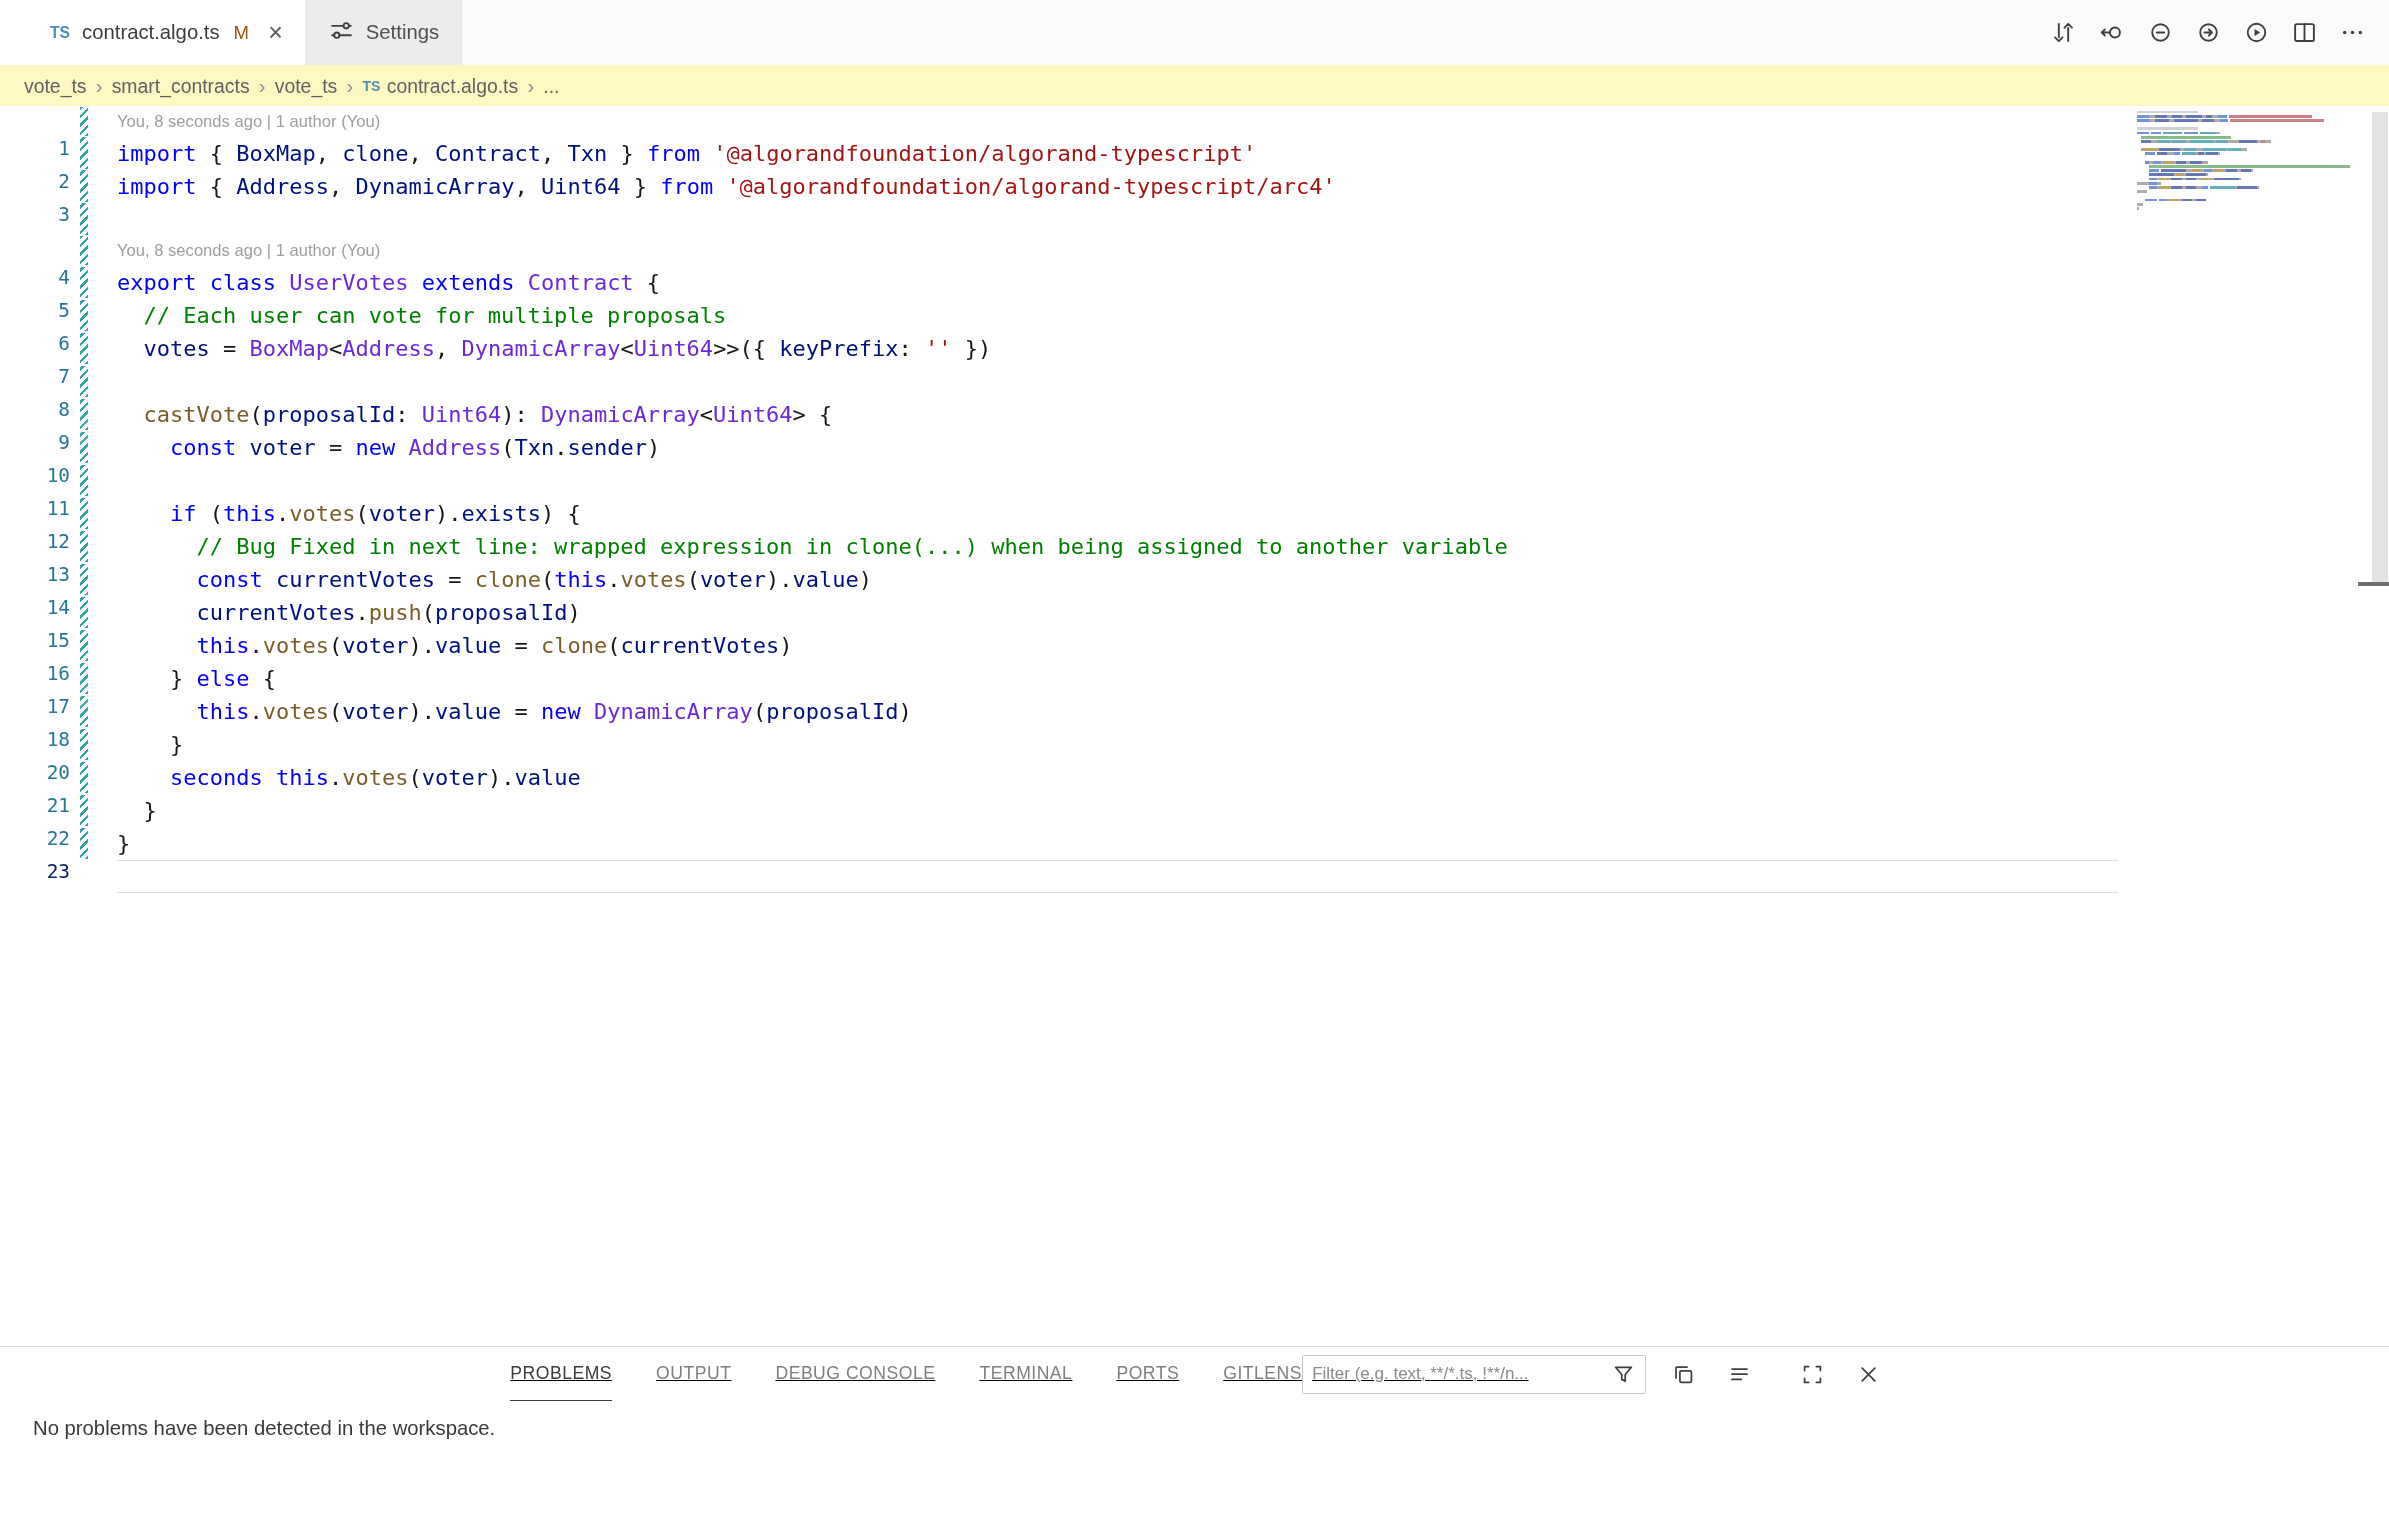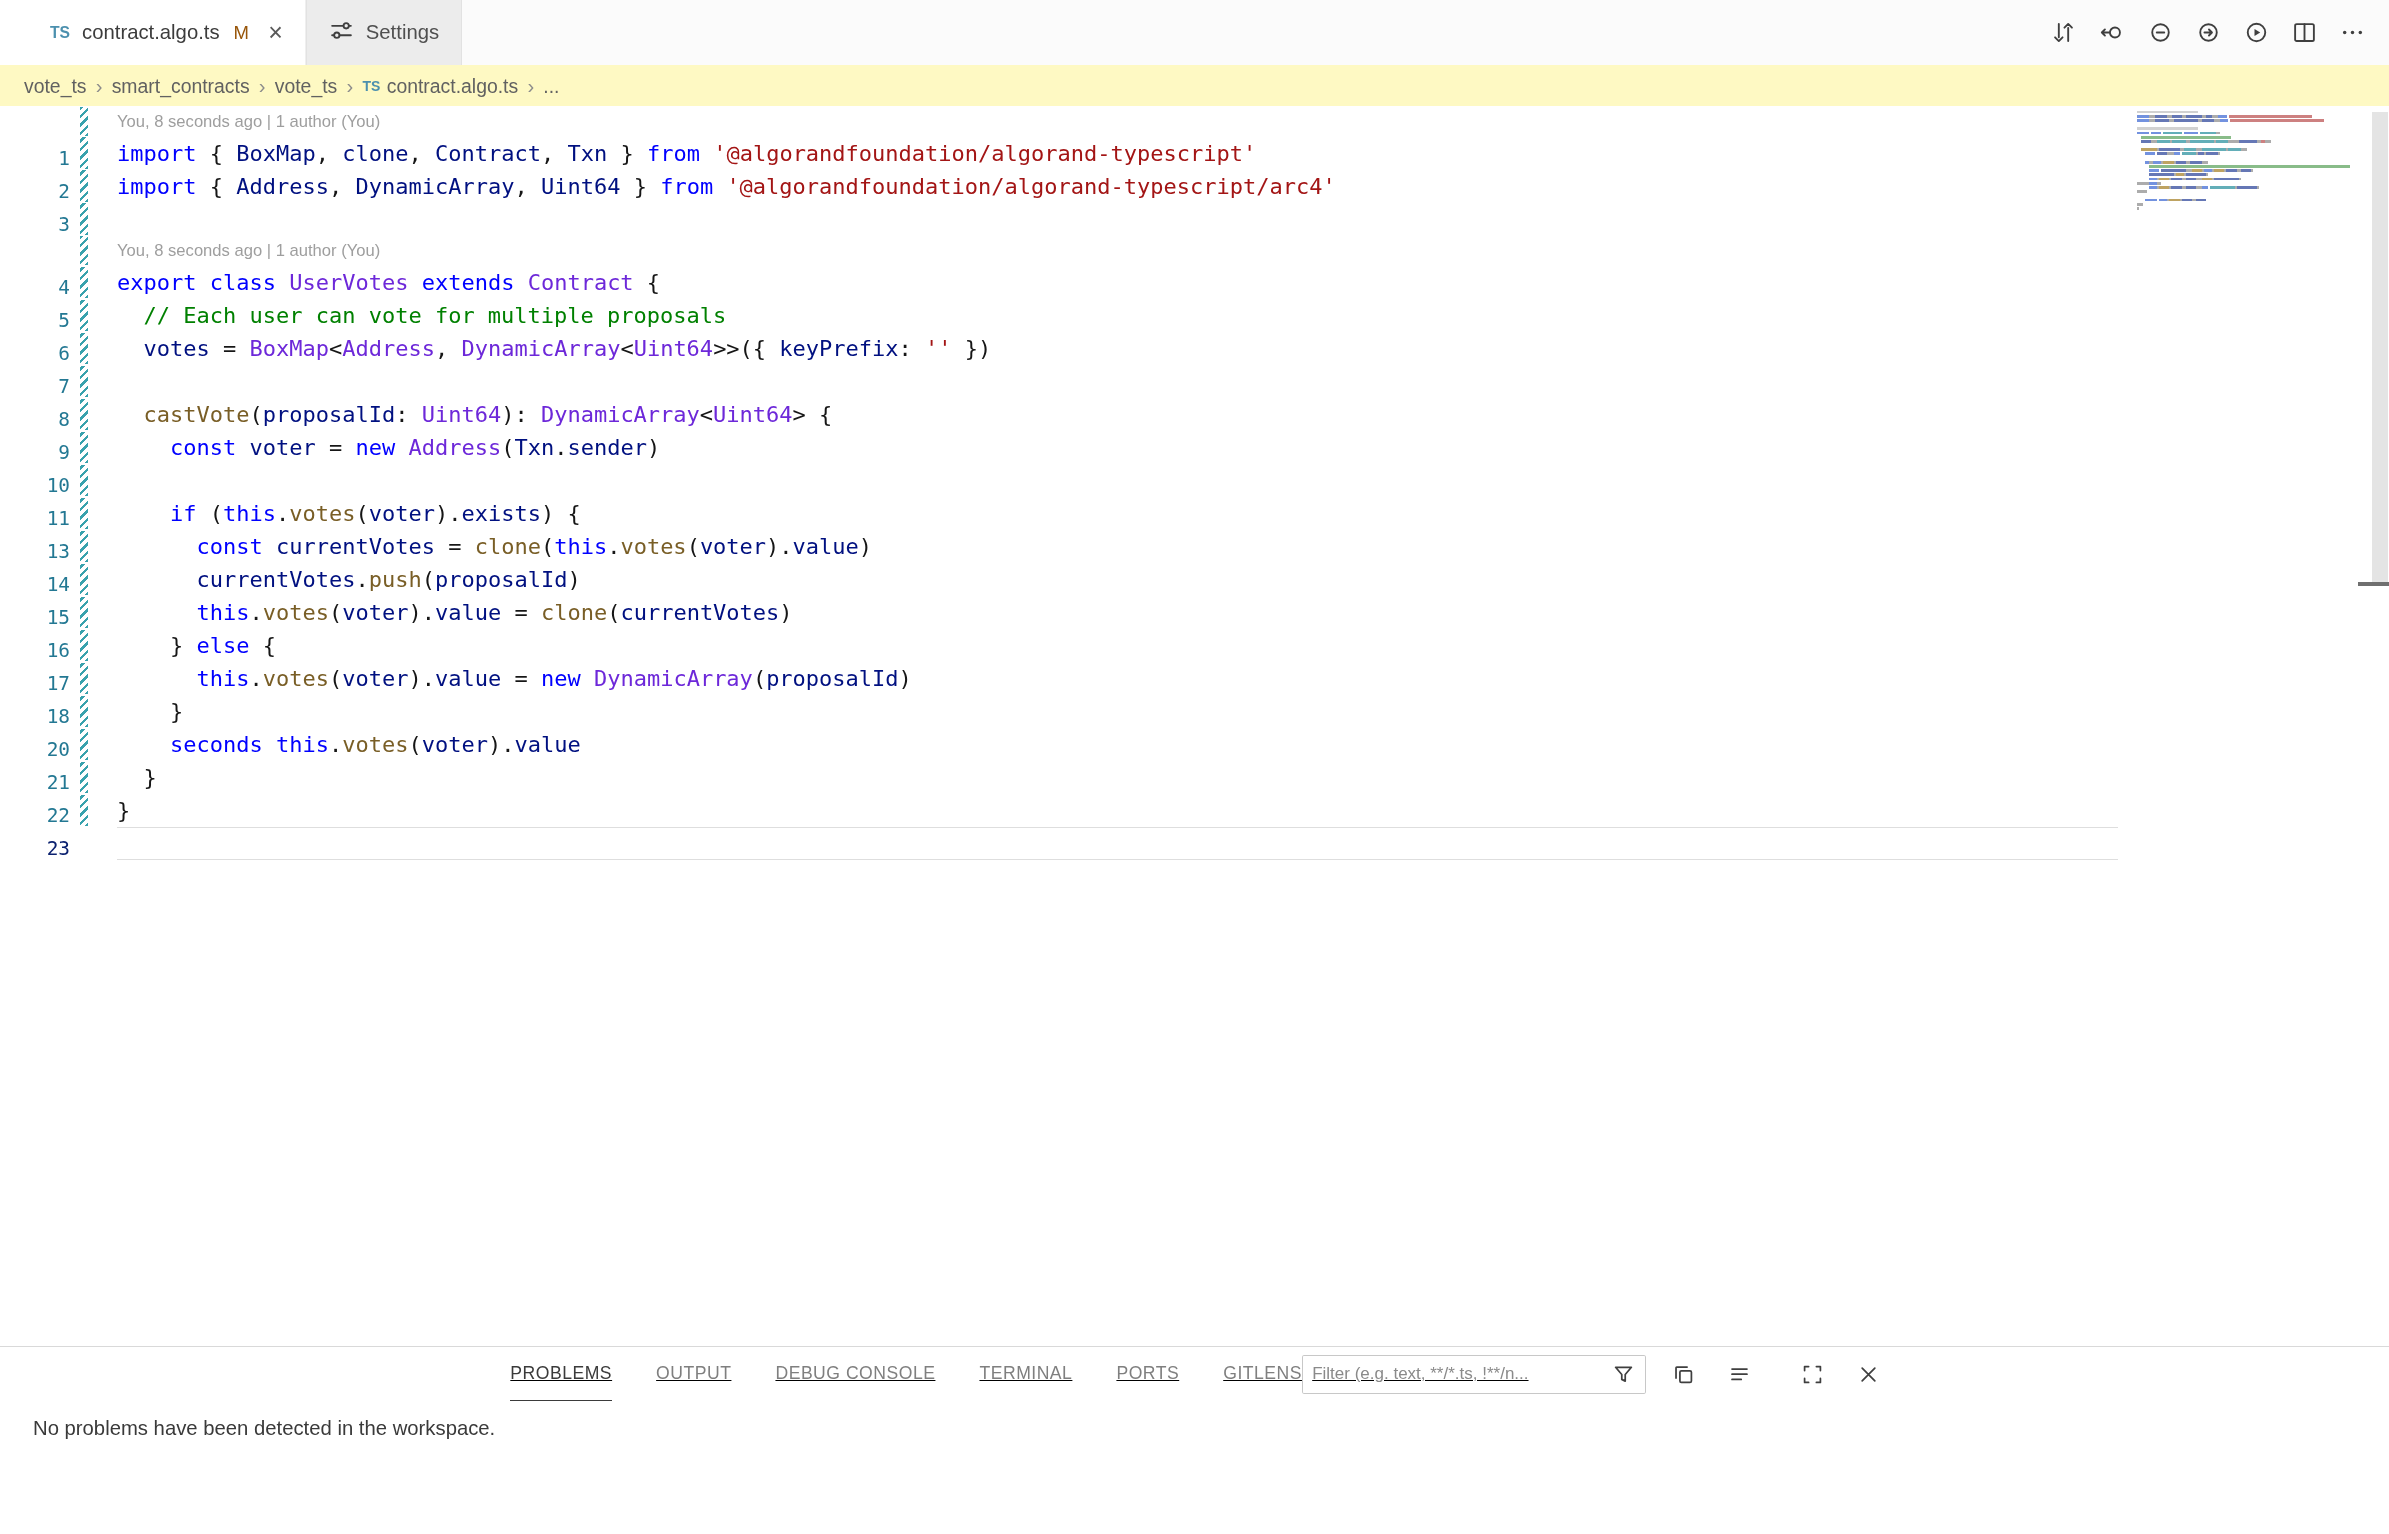--- a/index.html
+++ b/index.html
@@ -20,21 +20,21 @@
 
   
   .breadcrumb { position:absolute; top:65px; left:0; right:0; height:42px; display:flex; align-items:center; padding-left:24px; gap:9.2px; font-size:19.4px; color:#616161; background:#fef9c3; }
   .bsep { color:#8b8b8b; font-size:20.3px; }
   .bc-ts { color:#4c90ae; font-weight:700; font-size:14px; margin-right:-2.8px; }
   .bitem { cursor:pointer; }
 
   
   .editor { position:absolute; top:106px; left:0; right:0; bottom:189px; background:#fff; overflow:hidden; }
   .rows { width:2118px; }
-  .row { display:flex; align-items:flex-end; height:33px; }
+  .row { display:flex; align-items:flex-start; height:33px; }
   .row.blame { height:30.5px; }
   .ln { width:70px; text-align:right; font-family:"DejaVu Sans Mono",monospace; font-size:19.4px; color:#237893; flex:none; }
   .row.current .ln { color:#0b216f; }
   .deco { width:47px; height:100%; position:relative; flex:none; }
   .stripe { position:absolute; left:10.2px; top:0.9px; bottom:0.9px; width:7.4px;
             background:repeating-linear-gradient(315deg,#38a2ad 0px,#38a2ad 2.3px,transparent 2.3px,transparent 6px); }
   .code { flex:1; font-family:"DejaVu Sans Mono",monospace; font-size:22px; line-height:33px; white-space:pre; color:#111; height:100%; display:flex; align-items:center; }
   .row.current .code { border-top:1.4px solid #dedede; border-bottom:1.4px solid #dedede; }
   .code.blametxt { font-family:"Liberation Sans",sans-serif; font-size:16.6px; color:#9e9e9e; }
   .tk-kw{color:#0000ff}.tk-ty{color:#6d28d9}.tk-fn{color:#795e26}.tk-va{color:#001080}.tk-st{color:#a31515}.tk-cm{color:#008000}.tk-pl{color:#161616}
@@ -229,20 +229,27 @@
             <i class="stripe"></i>
           </div>
           <div class="code"></div>
         </div>
         <div class="row">
           <div class="ln">11</div>
           <div class="deco">
             <i class="stripe"></i>
           </div>
           <div class="code"><span class="tk-pl">    </span><span class="tk-kw">if</span><span class="tk-pl"> (</span><span class="tk-kw">this</span><span class="tk-pl">.</span><span class="tk-fn">votes</span><span class="tk-pl">(</span><span class="tk-va">voter</span><span class="tk-pl">).</span><span class="tk-va">exists</span><span class="tk-pl">) {</span></div>
+        </div>
+        <div class="row">
+          <div class="ln">12</div>
+          <div class="deco">
+            <i class="stripe"></i>
+          </div>
+          <div class="code"><span class="tk-pl">      </span><span class="tk-cm">// Bug Fixed in next line: wrapped expression in clone(...) when being assigned to another variable</span></div>
         </div>
         <div class="row">
           <div class="ln">13</div>
           <div class="deco">
             <i class="stripe"></i>
           </div>
           <div class="code"><span class="tk-pl">      </span><span class="tk-kw">const</span><span class="tk-pl"> </span><span class="tk-va">currentVotes</span><span class="tk-pl"> = </span><span class="tk-fn">clone</span><span class="tk-pl">(</span><span class="tk-kw">this</span><span class="tk-pl">.</span><span class="tk-fn">votes</span><span class="tk-pl">(</span><span class="tk-va">voter</span><span class="tk-pl">).</span><span class="tk-va">value</span><span class="tk-pl">)</span></div>
         </div>
         <div class="row">
           <div class="ln">14</div>

